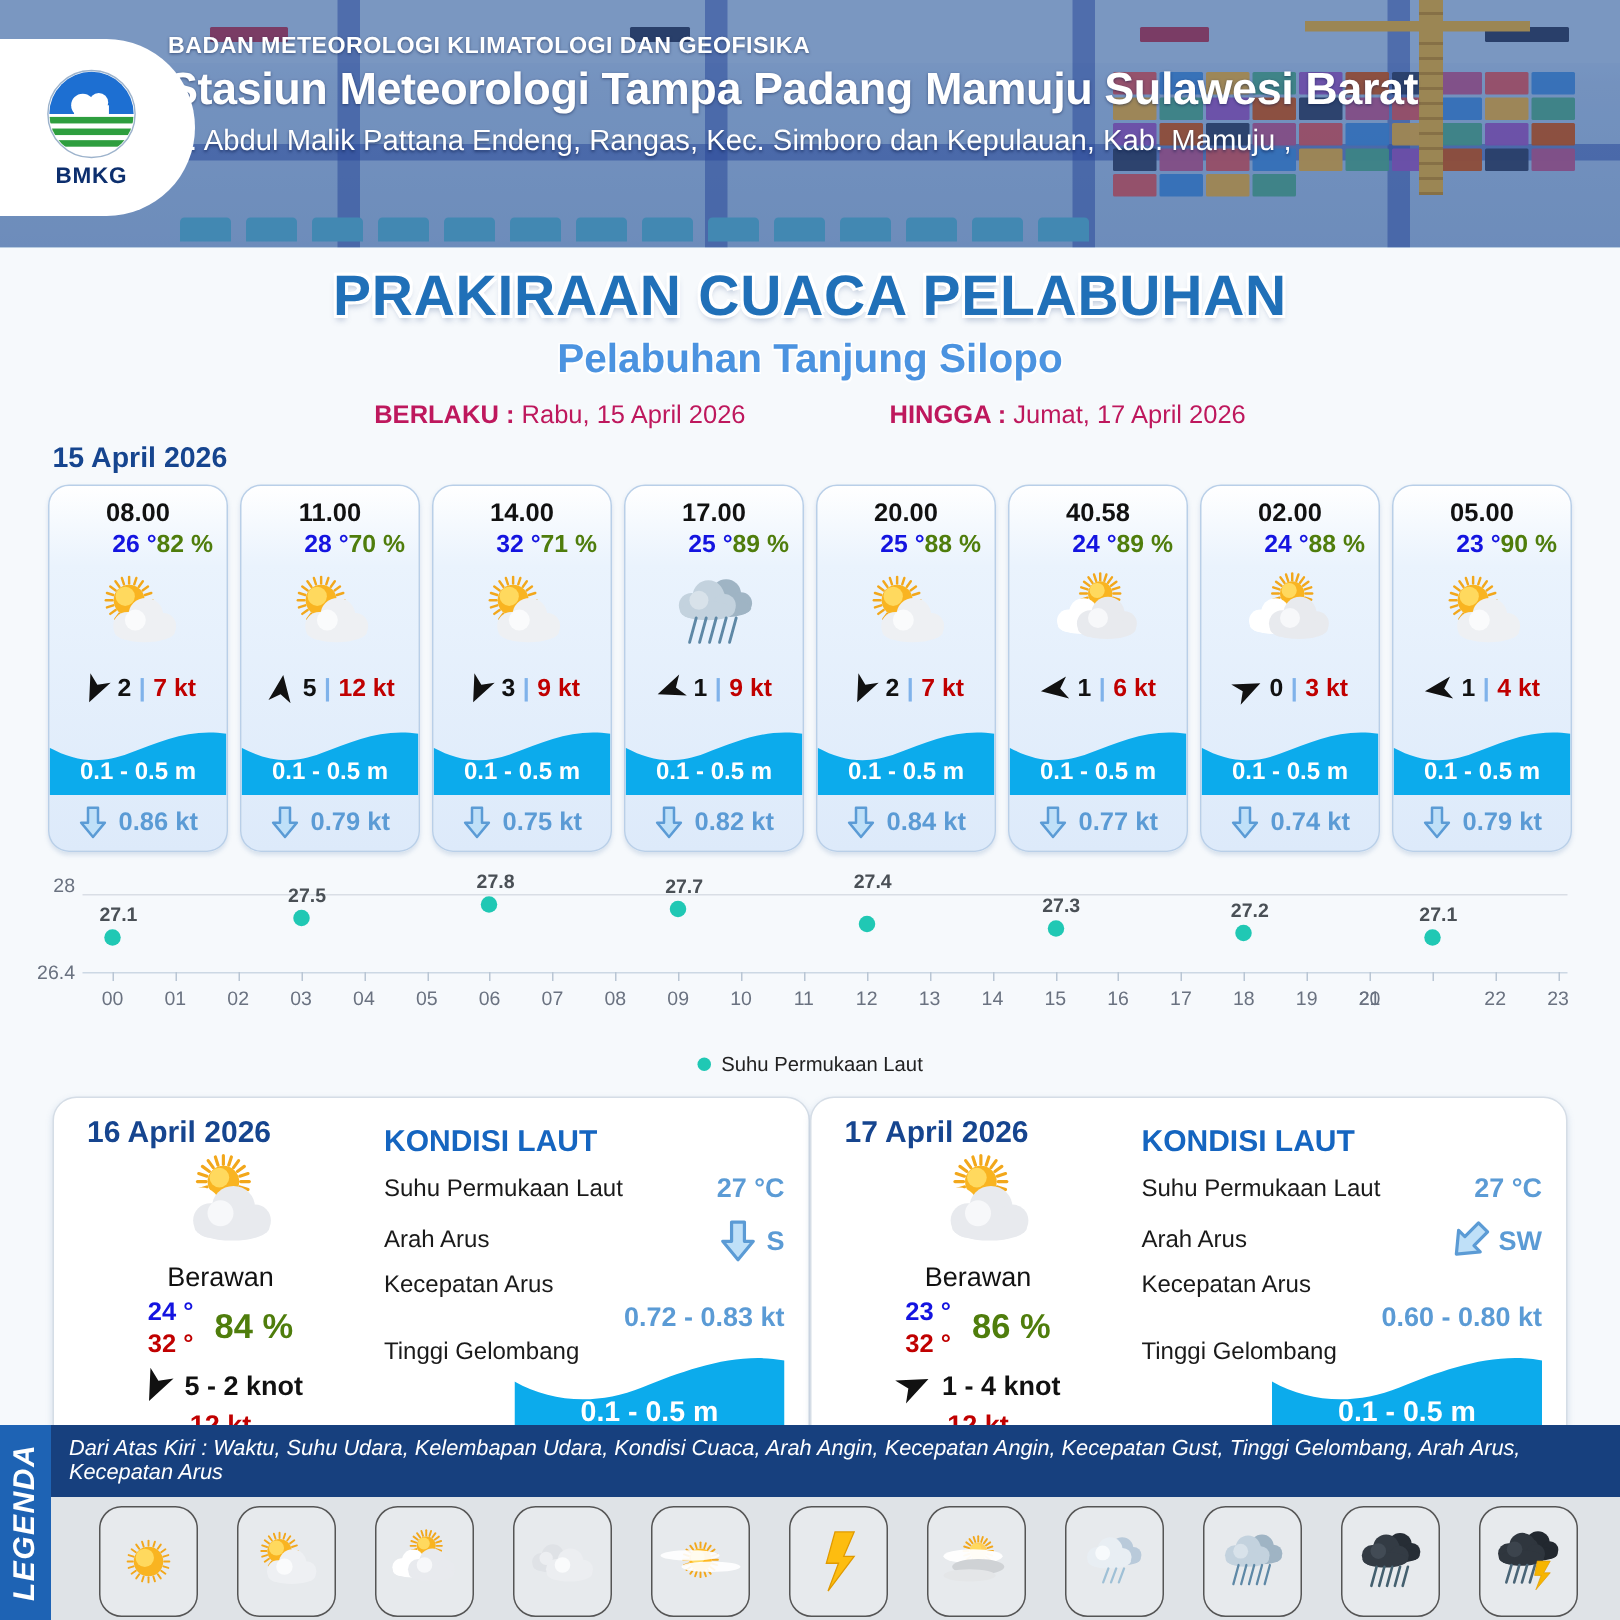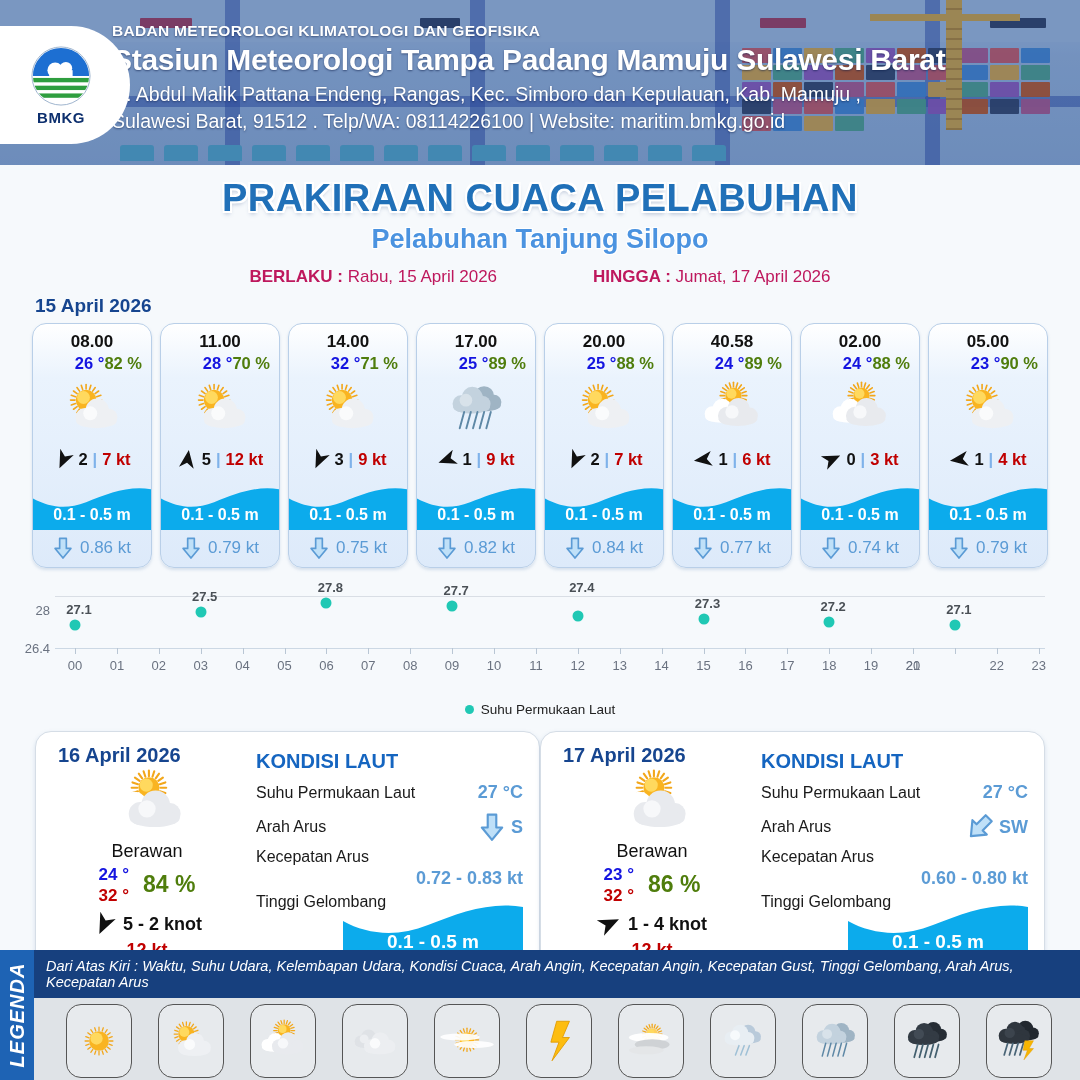--- a/index.html
+++ b/index.html
@@ -54,21 +54,21 @@
   .hc-icon{height:78px;display:flex;align-items:center;justify-content:center;}
   .hc-wind{display:flex;align-items:center;justify-content:center;gap:4px;font-size:16.5px;height:30px;}
   .hc-wind .wnum{color:#111;font-weight:bold;}
   .hc-wind .sep{color:#7fb2ea;font-weight:bold;margin:0 1px;}
   .hc-wind .gust{color:#c00000;font-weight:bold;}
   .hc-wave{position:relative;height:56px;margin-top:4px;}
   .hc-wave svg{position:absolute;left:0;top:0;width:100%;height:100%;}
   .hc-wave span{position:absolute;left:0;right:0;bottom:6px;text-align:center;
                 color:#fff;font-weight:bold;font-size:16px;}
   .hc-cur{display:flex;align-items:center;justify-content:center;gap:7px;height:40px;}
-  .hc-cur span{color:#5b9bd5;font-weight:normal;font-size:17px;}
+  .hc-cur span{color:#5b9bd5;font-weight:bold;font-size:17px;}
 
   
   .chart-wrap{position:relative;height:100px;margin:14px 0 0 0;}
   .gridline{position:absolute;height:1px;background:#d9dee5;}
   .baseline{position:absolute;height:1px;background:#ccd8e4;}
   .ytick{position:absolute;font-size:13px;color:#6a7280;transform:translate(-100%,-50%);}
   .xtick{position:absolute;font-size:13px;color:#6a7280;transform:translateX(-50%);}
   .tickmark{position:absolute;width:1px;height:6px;background:#b9c6d4;}
   .dot{position:absolute;width:11px;height:11px;border-radius:50%;background:#20c8b4;transform:translate(-50%,-50%);}
   .dotlabel{position:absolute;font-size:13px;font-weight:bold;color:#4a5056;transform:translate(-50%,-100%);}
@@ -217,21 +217,20 @@
         <rect x="2" y="42" width="60" height="4.5" fill="#2e9e3f"></rect>
         <rect x="2" y="50" width="60" height="4.5" fill="#2e9e3f"></rect>
       </g>
     </svg>
     <div class="logo-txt">BMKG</div>
   </div>
   <div class="hdr-text">
     <div class="hdr-line1">BADAN METEOROLOGI KLIMATOLOGI DAN GEOFISIKA</div>
     <div class="hdr-line2">Stasiun Meteorologi Tampa Padang Mamuju Sulawesi Barat</div>
     <div class="hdr-line3">Jl. Abdul Malik Pattana Endeng, Rangas, Kec. Simboro dan Kepulauan, Kab. Mamuju ,</div>
-    <div class="hdr-line4">Sulawesi Barat, 91512 . Telp/WA: 08114226100 | Website: maritim.bmkg.go.id</div>
   </div>
 </div>
 
 <div class="titleblock">
   <div class="main-title">PRAKIRAAN CUACA PELABUHAN</div>
   <div class="sub-title">Pelabuhan Tanjung Silopo</div>
   <div class="meta-row">
     <div>
       <b>BERLAKU :</b>
       <span>Rabu, 15 April 2026</span>
@@ -759,21 +758,21 @@
           </svg>
         </span>
       <span>0.79 kt</span>
     </div>
     </div>
   </div>
 
 <div class="chart-wrap" id="chart">
     <div class="gridline" style="left:55px;width:990px;top:14px"></div>
             <div class="baseline" style="left:55px;width:990px;top:66px"></div>
-            <div class="ytick" style="left:50px;top:28px">28</div>
+            <div class="ytick" style="left:50px;top:8px">28</div>
             <div class="ytick" style="left:50px;top:66px">26.4</div>
     <div class="tickmark" style="left:75px;top:66px"></div>
            <div class="xtick" style="left:75px;top:76px">00</div>
     <div class="tickmark" style="left:116.9px;top:66px"></div>
            <div class="xtick" style="left:116.9px;top:76px">01</div>
     <div class="tickmark" style="left:158.8px;top:66px"></div>
            <div class="xtick" style="left:158.8px;top:76px">02</div>
     <div class="tickmark" style="left:200.7px;top:66px"></div>
            <div class="xtick" style="left:200.7px;top:76px">03</div>
     <div class="tickmark" style="left:242.6px;top:66px"></div>

